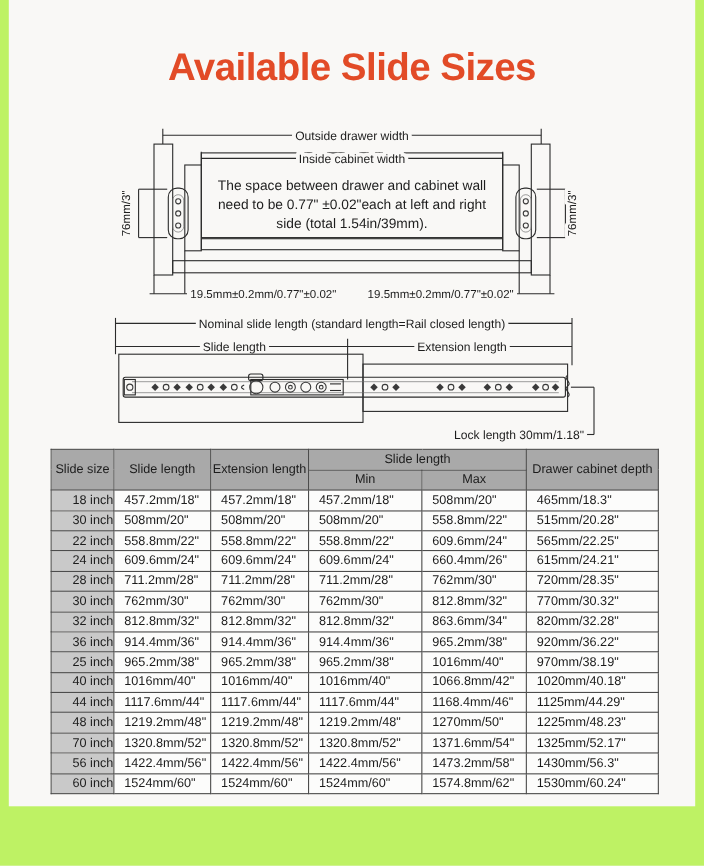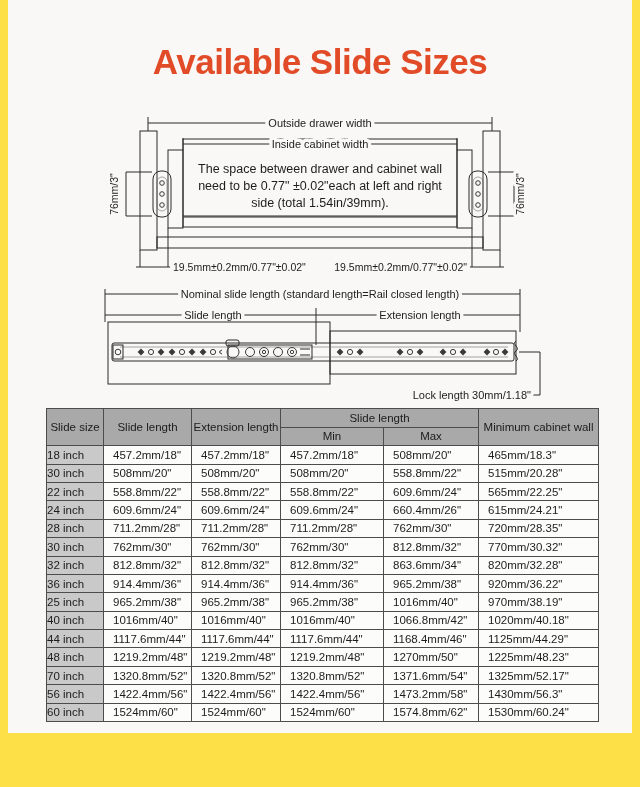--- a/index.html
+++ b/index.html
@@ -1,35 +1,35 @@
 <!DOCTYPE html>
 <html><head>
 <meta charset="utf-8">
 <style>
   html,body{margin:0;padding:0;}
   body{width:640px;height:787px;background:#f3f2f0;font-family:"Liberation Sans",sans-serif;}
-  .page{position:relative;width:640px;height:787px;background:#fde047;overflow:hidden;}
+  .page{position:relative;width:640px;height:787px;background:#bef264;overflow:hidden;}
   .card{position:absolute;left:8px;top:0;width:624px;height:733px;background:#f9f8f6;}
   .title{position:absolute;left:0;right:0;top:42px;margin:0;text-align:center;
          font-size:35px;font-weight:bold;letter-spacing:-0.5px;color:#e24b27;}
   .diagram-svg{position:absolute;left:0;top:0;width:640px;height:787px;}
   .diagram-svg text{font-family:"Liberation Sans",sans-serif;fill:#1d1d1d;}
   .dim{font-size:11px;paint-order:stroke;stroke:#f9f8f6;stroke-width:7px;stroke-linejoin:round;}
   .dims{font-size:10.5px;paint-order:stroke;stroke:#f9f8f6;stroke-width:6px;stroke-linejoin:round;}
   .note{font-size:12.5px;}
   .ln{stroke:#2b2b2b;stroke-width:1;fill:none;}
   .lnthin{stroke:#6b6b6b;stroke-width:0.6;fill:none;}
   .hole{fill:#3a3a3a;}
   .holec{fill:none;stroke:#3a3a3a;stroke-width:1;}
   .spec-table{position:absolute;left:46px;top:408px;width:552px;border-collapse:collapse;
               table-layout:fixed;font-size:11.5px;color:#1c1c1c;}
   .spec-table th,.spec-table td{border:1px solid #4c4c4c;padding:0;overflow:hidden;white-space:nowrap;}
   .spec-table thead th{background:#a9a9a9;font-weight:normal;text-align:center;height:17.6px;}
   .spec-table td{height:17.4px;}
-  td.size{background:#c9c9c9;text-align:left;}
+  td.size{background:#c9c9c9;text-align:right;}
   td.val{background:#fcfcfb;text-align:left;padding-left:9px;}
 </style>
 </head>
 <body>
 
 <div class="page">
   <div class="card"></div>
 
   <h1 class="title">Available Slide Sizes</h1>
 
@@ -181,21 +181,21 @@
       <col style="width:103px">
         <col style="width:95px">
         <col style="width:120px">
     </colgroup>
     <thead>
       <tr>
         <th rowspan="2">Slide size</th>
         <th rowspan="2">Slide length</th>
         <th rowspan="2">Extension length</th>
         <th colspan="2">Slide length</th>
-        <th rowspan="2">Minimum cabinet wall</th>
+        <th rowspan="2">Drawer cabinet depth</th>
       </tr>
       <tr>
         <th>Min</th>
         <th>Max</th>
       </tr>
     </thead>
     <tbody>
         <tr>
       <td class="size">18 inch</td>
       <td class="val">457.2mm/18"</td>

